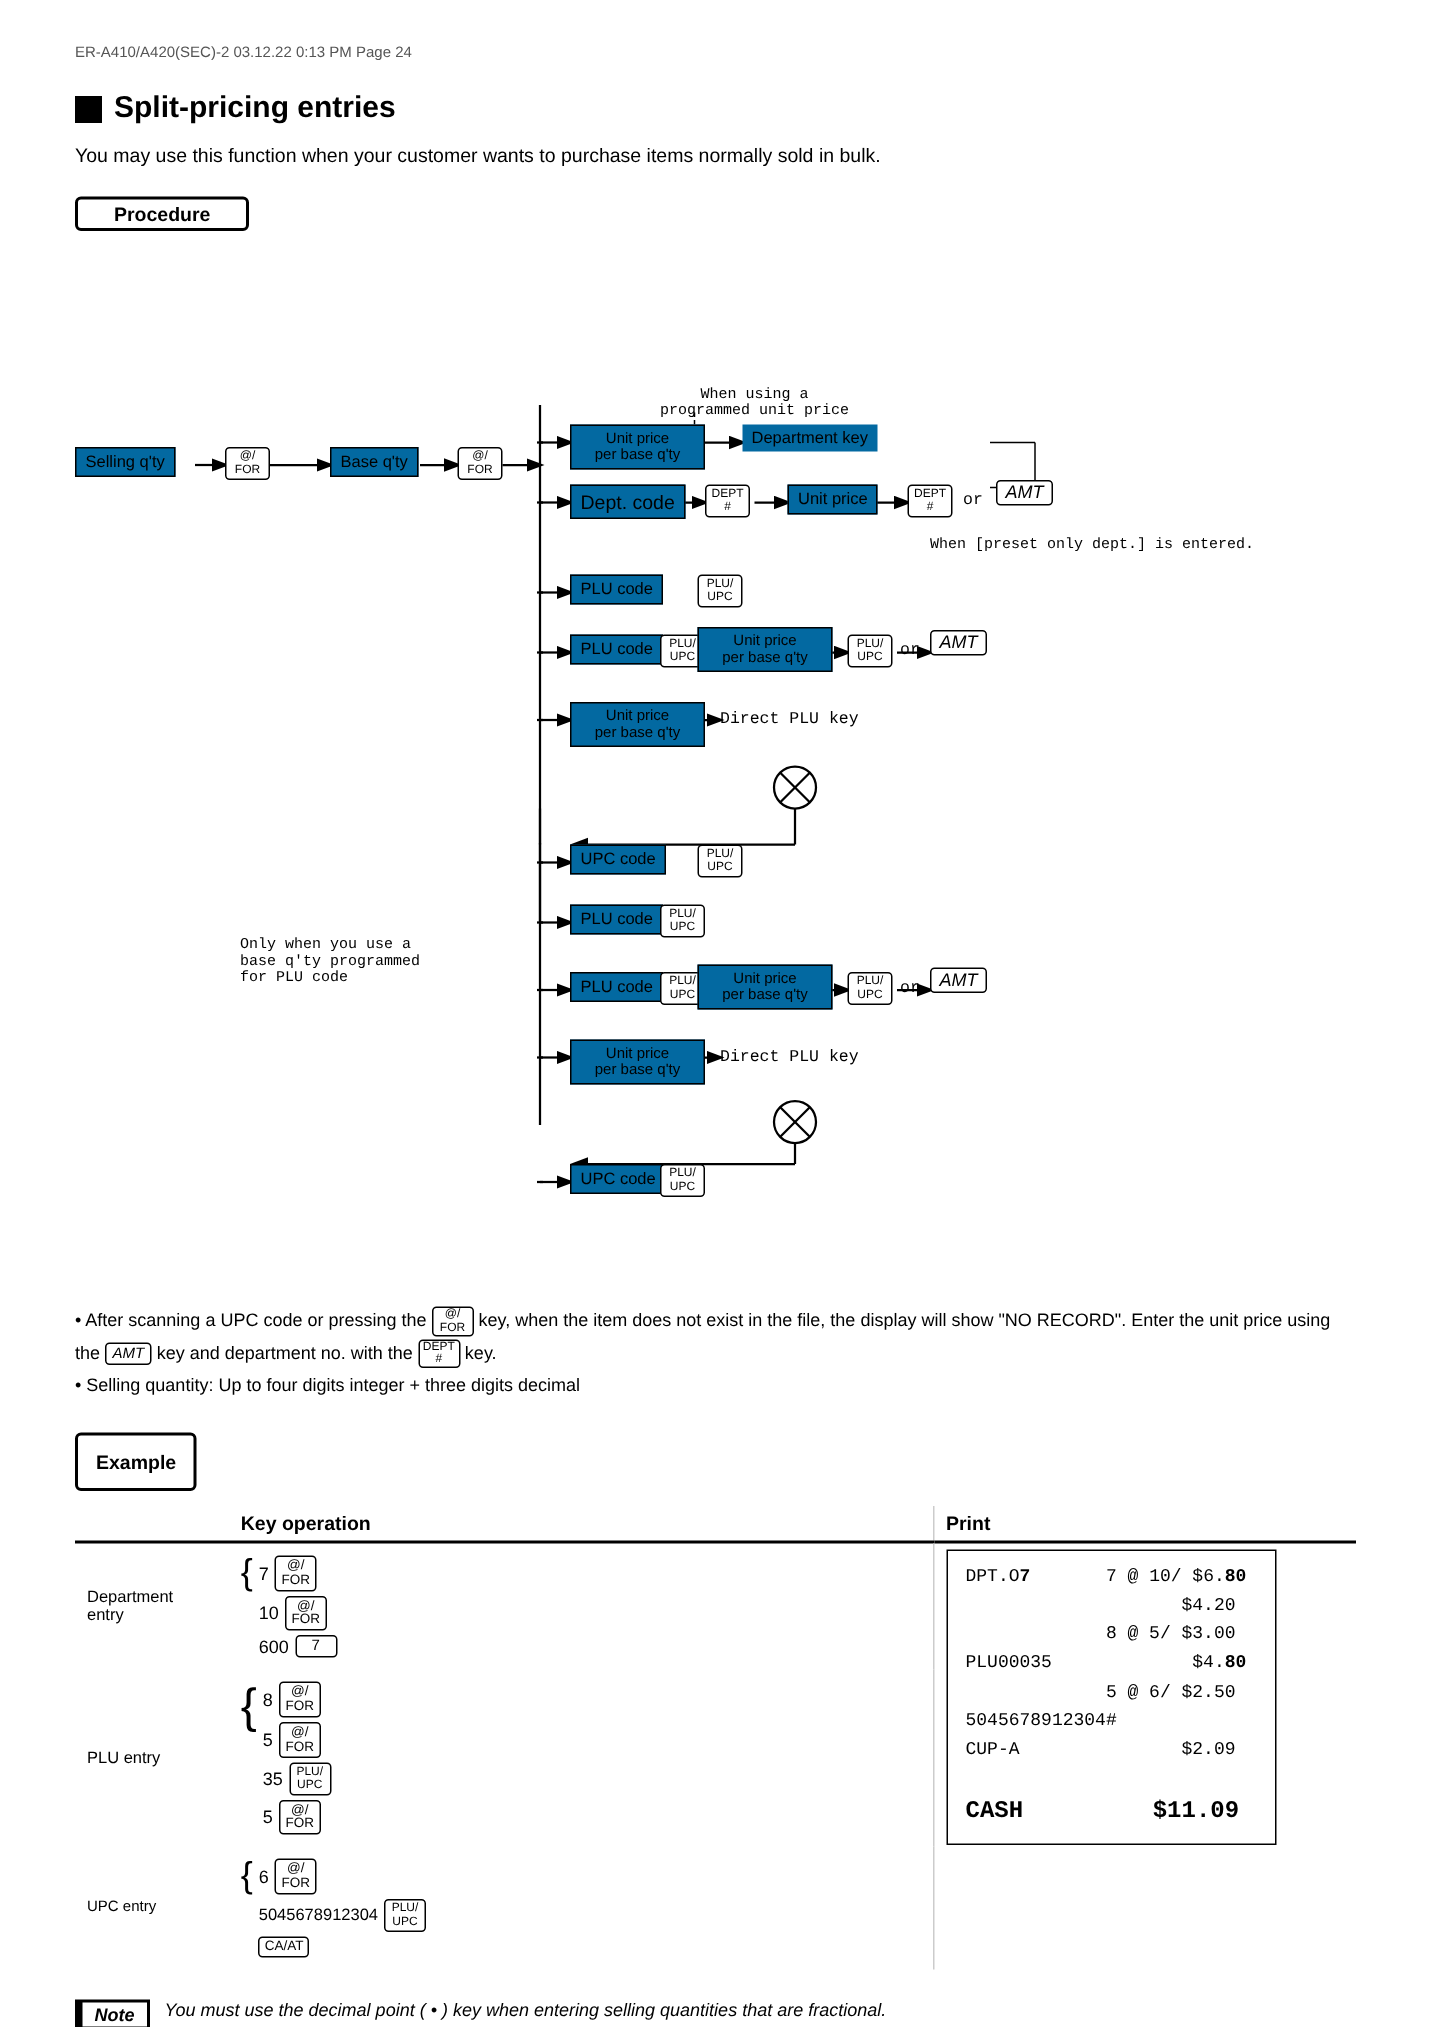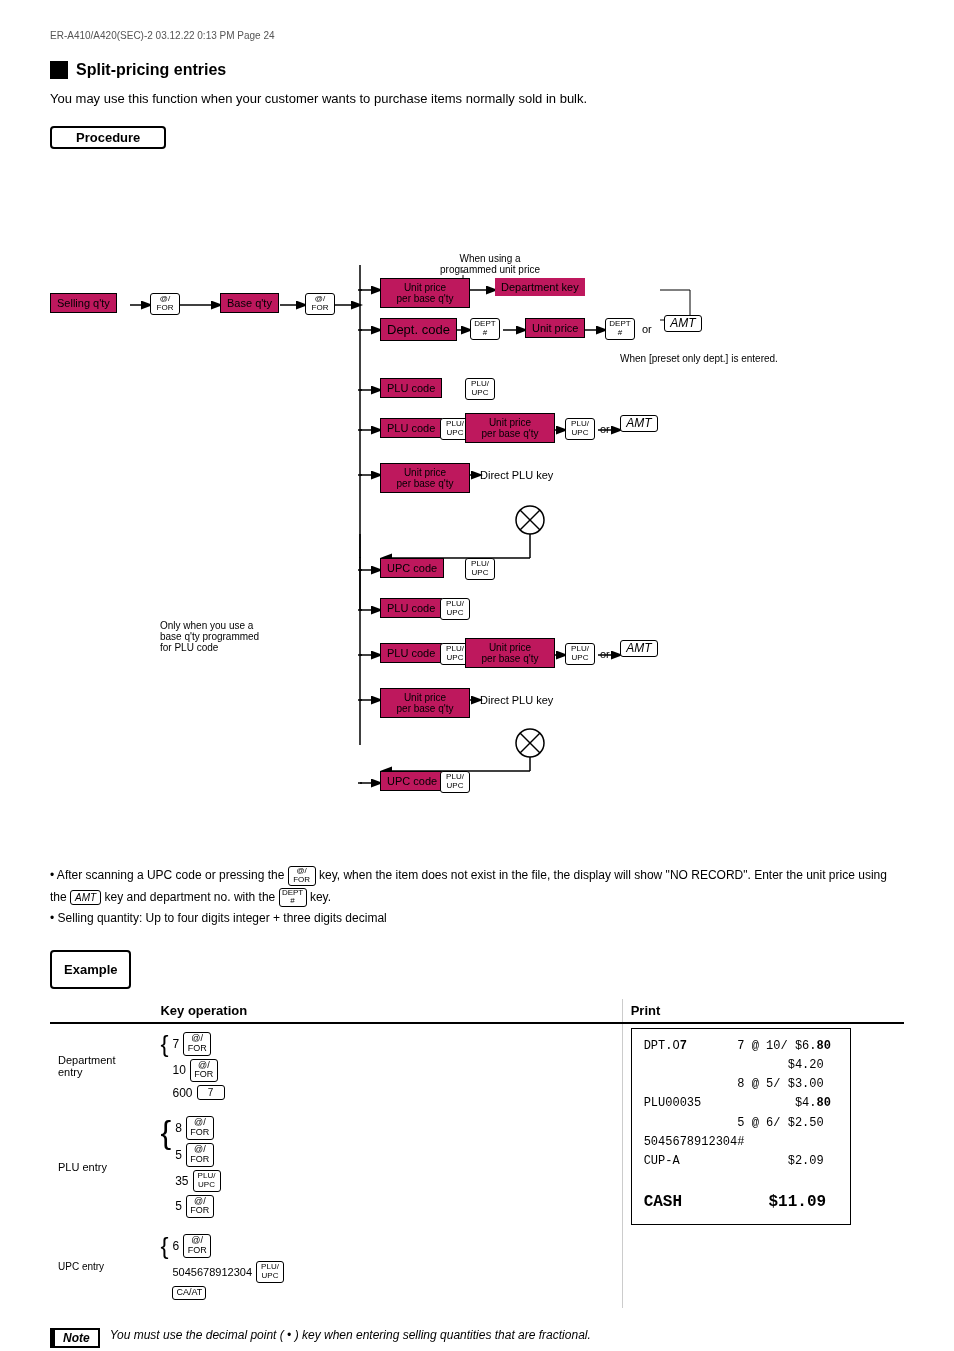--- a/index.html
+++ b/index.html
@@ -13,21 +13,21 @@
       padding: 30px 50px;
     }
 
     .page-header {
       font-size: 10px;
       color: #555;
       margin-bottom: 20px;
     }
 
     .section-title {
-      font-size: 16px;
+      font-size: 20px;
       font-weight: bold;
       margin-bottom: 12px;
       display: flex;
       align-items: center;
       gap: 8px;
     }
 
     .section-title .square-icon {
       width: 18px;
       height: 18px;
@@ -81,28 +81,29 @@
       display: inline-block;
       background: #fff;
       min-width: 28px;
       vertical-align: middle;
     }
 
     .box-label {
       border: 1.5px solid #000;
       padding: 3px 6px;
       display: inline-block;
-      background: #be185d;
+      background: #0369a1;
       font-size: 12px;
       position: absolute;
     }
 
     .text-label {
       position: absolute;
       font-size: 11px;
+      font-family: Liberation Mono, monospace;
     }
 
     
     svg.diagram-svg {
       position: absolute;
       top: 0;
       left: 0;
       width: 100%;
       height: 100%;
       pointer-events: none;

